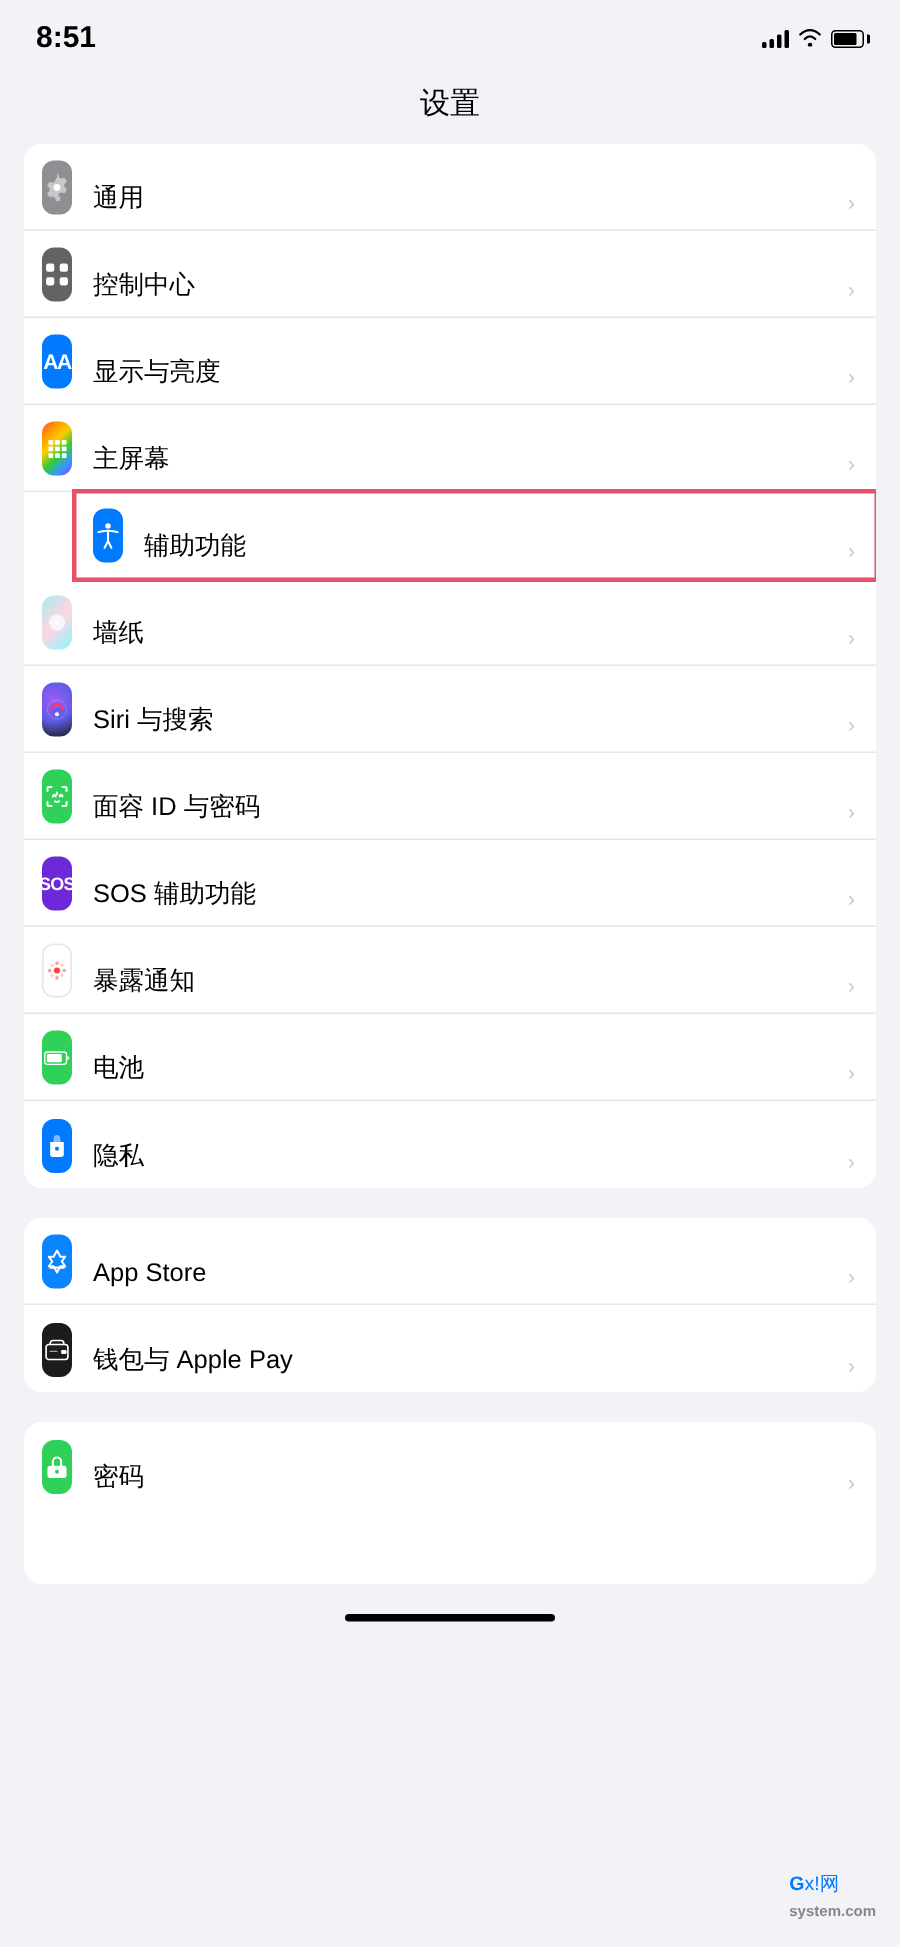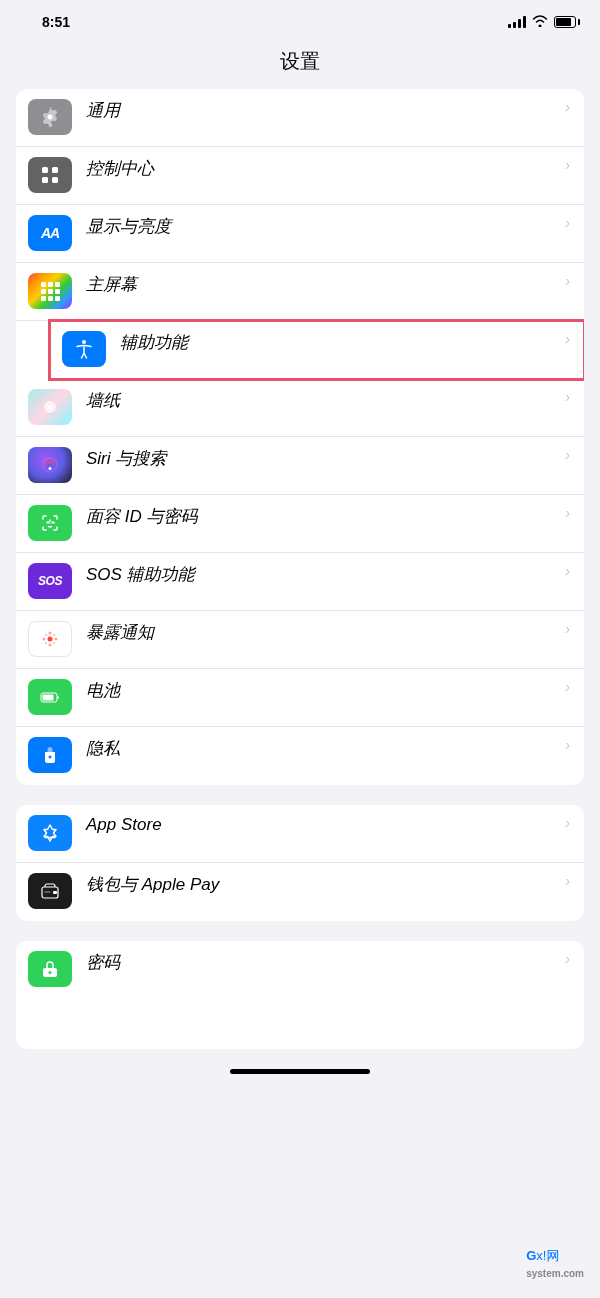--- a/index.html
+++ b/index.html
@@ -15,24 +15,23 @@
 
     
     .status-bar {
       display: flex;
       justify-content: space-between;
       align-items: center;
       padding: 14px 24px 8px;
       background: #f2f2f7;
     }
     .status-time {
-      font-size: 14px;
+      font-size: 20px;
       font-weight: 600;
       color: #000;
-      margin-left: 18px;
     }
     .status-icons {
       display: flex;
       align-items: center;
       gap: 6px;
     }
 
     
     .page-title {
       text-align: center;
@@ -46,35 +45,34 @@
     .section {
       background: #fff;
       border-radius: 12px;
       margin: 0 16px 20px;
       overflow: hidden;
     }
 
     
     .row {
       display: flex;
-      align-items: flex-start;
+      align-items: flex-end;
       padding: 10px 14px 10px 12px;
       border-bottom: 0.5px solid #e5e5ea;
       position: relative;
       background: #fff;
       cursor: pointer;
       min-height: 58px;
-      font-style: italic;
     }
     .row:last-child {
       border-bottom: none;
     }
 
     .row-icon {
-      width: 44px;
+      width: 20px;
       height: 36px;
       border-radius: 8px;
       margin-right: 14px;
       flex-shrink: 0;
       display: flex;
       align-items: center;
       justify-content: center;
       font-size: 18px;
       color: #fff;
     }

